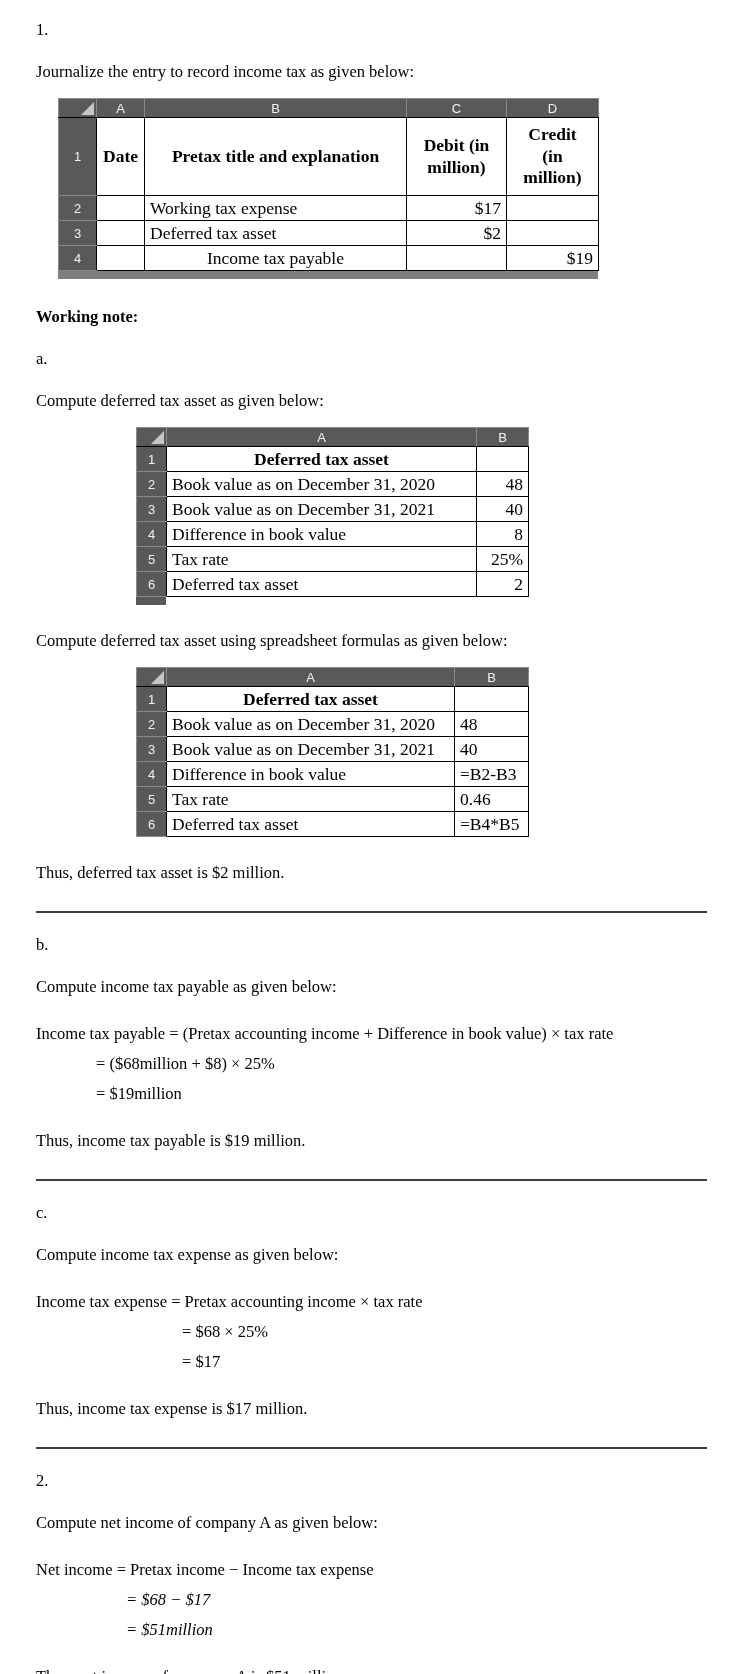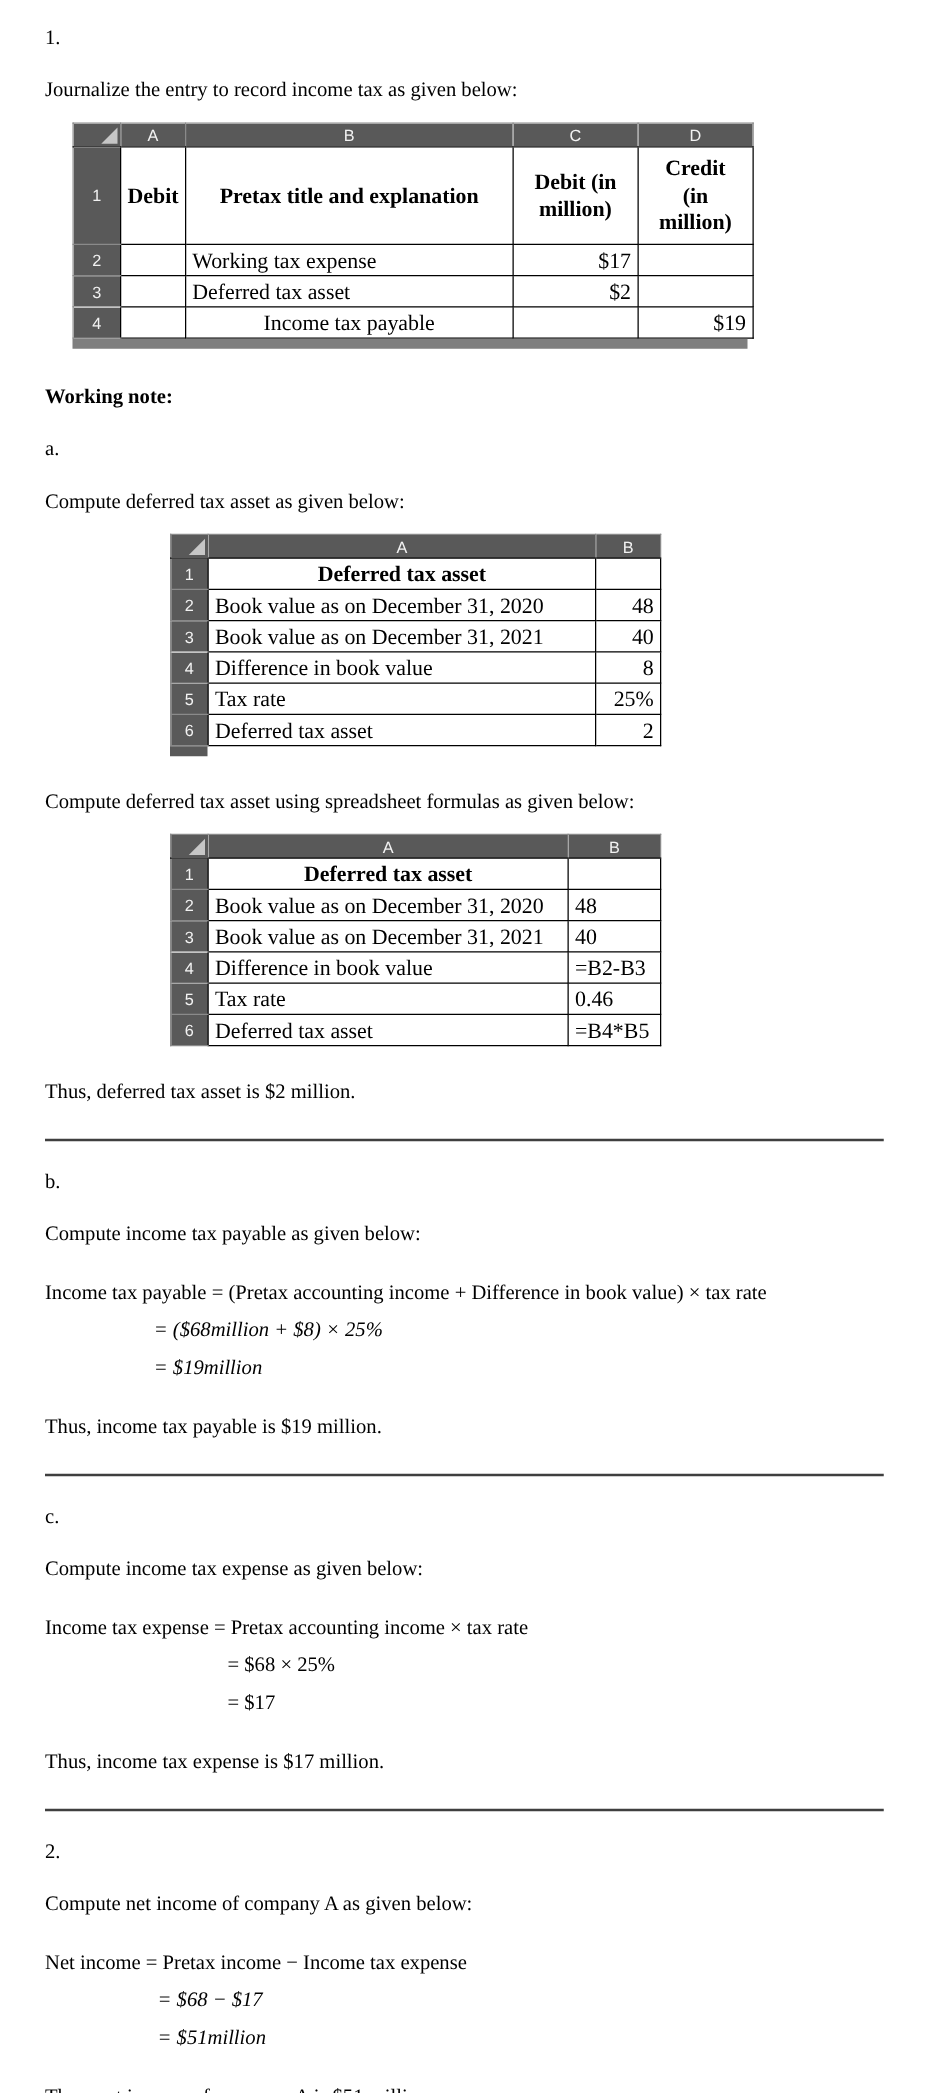--- a/index.html
+++ b/index.html
@@ -43,21 +43,21 @@
   th.corner { position: relative; }
   .tri {
     position: absolute; right: 2px; bottom: 2px; width: 0; height: 0;
     border-left: 13px solid transparent; border-bottom: 13px solid #c6c6c6;
   }
   .strip-full { height: 8px; background: #7f7f7f; width: 540px; }
   .strip-corner { height: 8px; width: 30px; background: #595959; }
 
   .math { margin-top: 22px; }
   .math-line { line-height: 30px; white-space: nowrap; }
-  .indent-b { margin-left: 87px; font-style: italic; }
+  .indent-b { margin-left: 60px; }
   .indent-c { margin-left: 146px; }
   .indent-2 { margin-left: 90px; font-style: italic; }
 
   hr.rule { border: none; border-top: 2px solid #3f3f3f; margin: 28px 0 0 0; }
 </style>
 </head>
 <body>
 
 <div class="page">
 
@@ -78,21 +78,21 @@
           <th class="corner">
               <span class="tri"></span>
             </th>
           <th>A</th>
           <th>B</th>
           <th>C</th>
           <th>D</th>
         </tr>
         <tr class="hdr-row">
           <th class="rownum">1</th>
-          <td class="cell">Debit</td>
+          <td class="cell">Date</td>
           <td class="cell">Pretax title and explanation</td>
           <td class="cell pad-med">Debit (in million)</td>
           <td class="cell pad-narrow">Credit (in million)</td>
         </tr>
         <tr>
           <th class="rownum">2</th>
           <td class="cell"></td>
           <td class="cell">Working tax expense</td>
           <td class="cell num">$17</td>
           <td class="cell num"></td>

